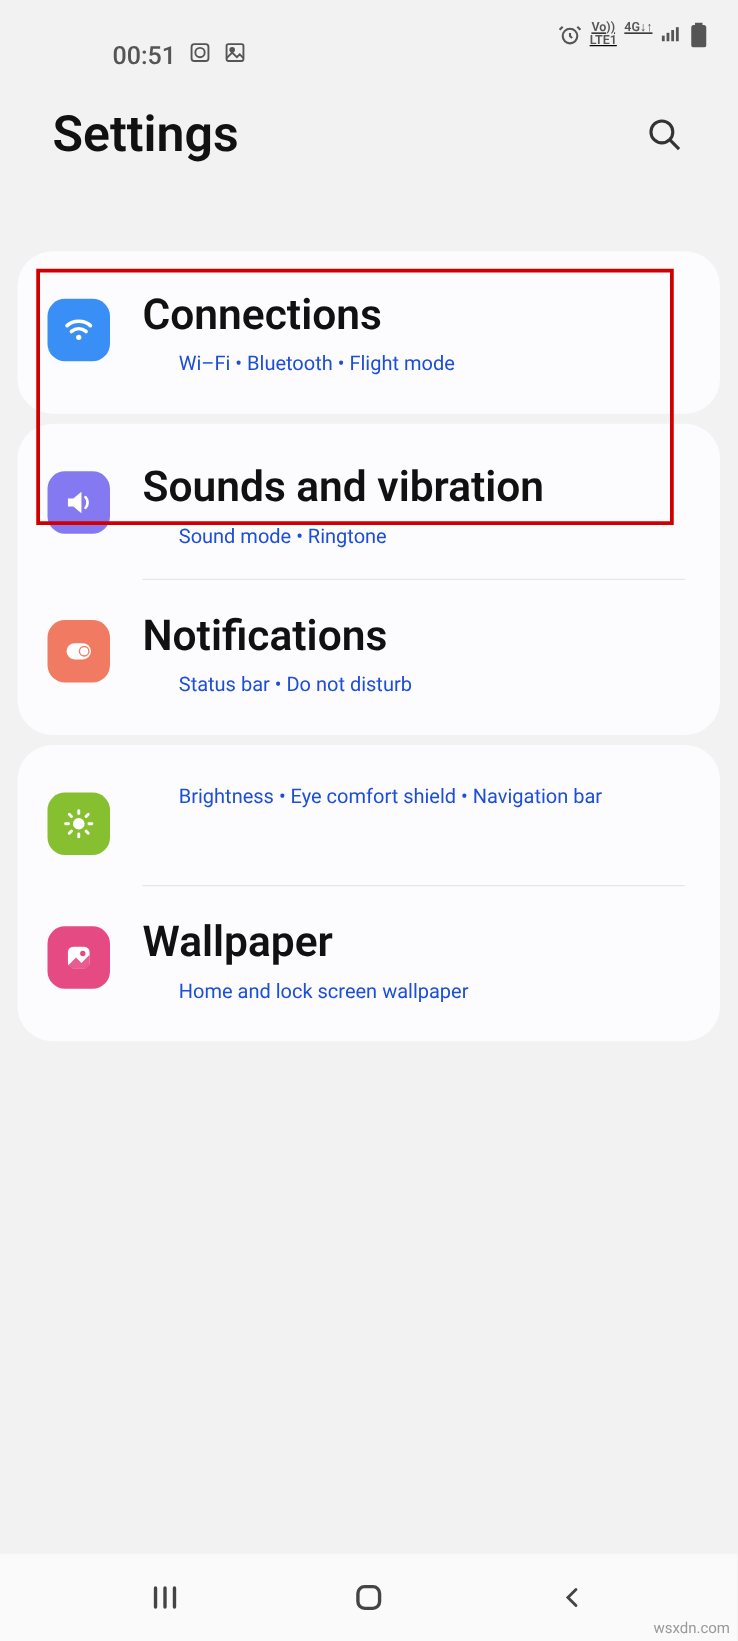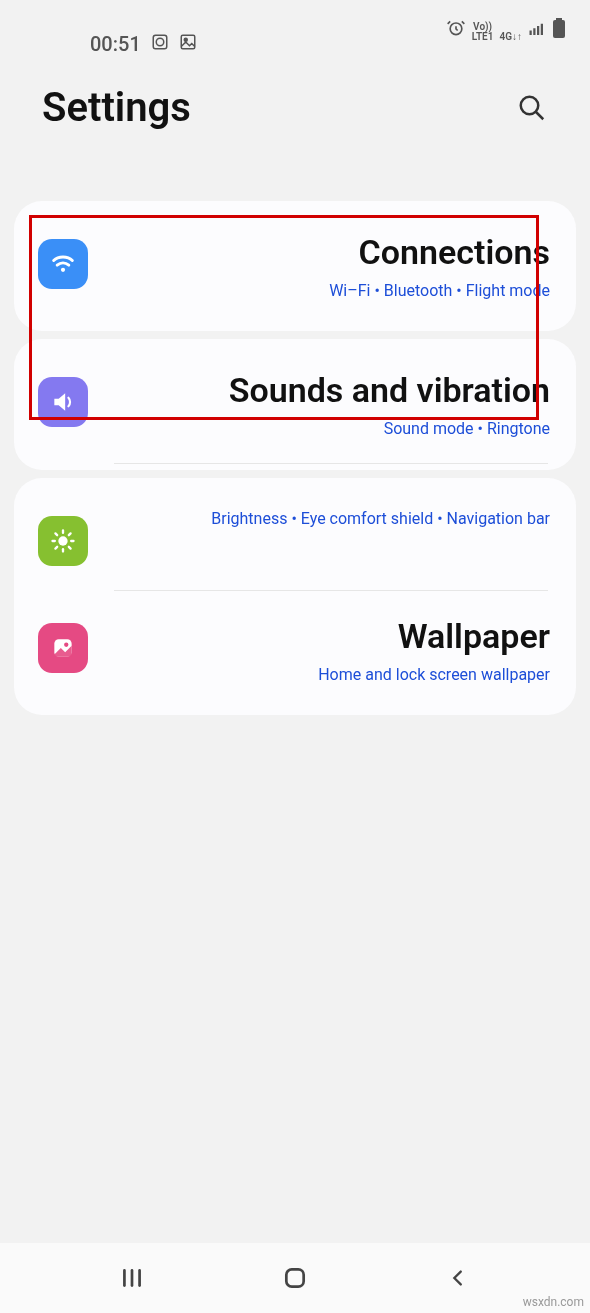--- a/index.html
+++ b/index.html
@@ -12,21 +12,21 @@
     overflow: hidden;
   }
   .status-bar {
     display: flex;
     justify-content: space-between;
     align-items: center;
     padding: 12px 24px 6px 90px;
     height: 54px;
   }
   .status-left { display: flex; align-items: center; gap: 10px; margin-top: 28px; }
-  .status-right { display: flex; align-items: flex-end; gap: 6px; }
+  .status-right { display: flex; align-items: flex-start; gap: 6px; text-decoration: underline; }
   .clock { font-size: 20px; color: #555; font-weight: 500;}
   .status-icon { color:#555; font-size:18px;}
   .header {
     display:flex;
     justify-content: space-between;
     align-items:center;
     padding: 30px 38px 40px 42px;
   }
   .title { font-size: 40px; font-weight:600; color:#111;}
   .search-btn { width:40px; height:40px; display:flex; align-items:center; justify-content:center;}
@@ -42,21 +42,20 @@
     width:510px; height:205px;
     border:3px solid #d10000;
     pointer-events:none;
     z-index:5;
   }
   .item {
     display:flex;
     align-items:flex-start;
     padding: 24px 26px 24px 24px;
     gap:26px;
-    text-align:right;
   }
   .item-icon{
     width:50px; height:50px; flex:0 0 50px;
     border-radius:14px;
     display:flex; align-items:center; justify-content:center;
     margin-top:8px;
   }
   .item-content{ flex:1; min-width:0;}
   .item-title{ font-size:34px; font-weight:600; color:#111; line-height:1.25; margin-bottom:6px;}
   .item-sub{ font-size:16px; color:#1d4ed8; line-height:1.35;margin-left:29px;}
@@ -168,20 +167,33 @@
           <path d="M4 9 H8 L14 4 V20 L8 15 H4 Z"></path>
           <path d="M17 8 C19 10 19 14 17 16" fill="none" stroke="#fff" stroke-width="2" stroke-linecap="round"></path>
         </svg>
     </div>
     <div class="item-content">
       <div class="item-title">Sounds and vibration</div>
       <div class="item-sub">Sound mode  •  Ringtone</div>
     </div>
   </div>
   <div class="divider"></div>
+  <div class="item">
+    <div class="item-icon ic-orange">
+      <svg width="26" height="26" viewBox="0 0 24 24" fill="#fff">
+          <rect x="3" y="6" width="18" height="12" rx="6"></rect>
+          <circle cx="16" cy="12" r="4" fill="#f07b62"></circle>
+          <circle cx="16" cy="12" r="3" fill="#fff"></circle>
+        </svg>
+    </div>
+    <div class="item-content">
+      <div class="item-title">Notifications</div>
+      <div class="item-sub">Status bar  •  Do not disturb</div>
+    </div>
+  </div>
 </div>
 
 <div class="card">
   <div class="item">
     <div class="item-icon ic-green">
       <svg width="28" height="28" viewBox="0 0 24 24" fill="#fff">
           <circle cx="12" cy="12" r="4"></circle>
           <g stroke="#fff" stroke-width="2" stroke-linecap="round">
             <line x1="12" y1="3" x2="12" y2="5"></line>
             <line x1="12" y1="19" x2="12" y2="21"></line>

